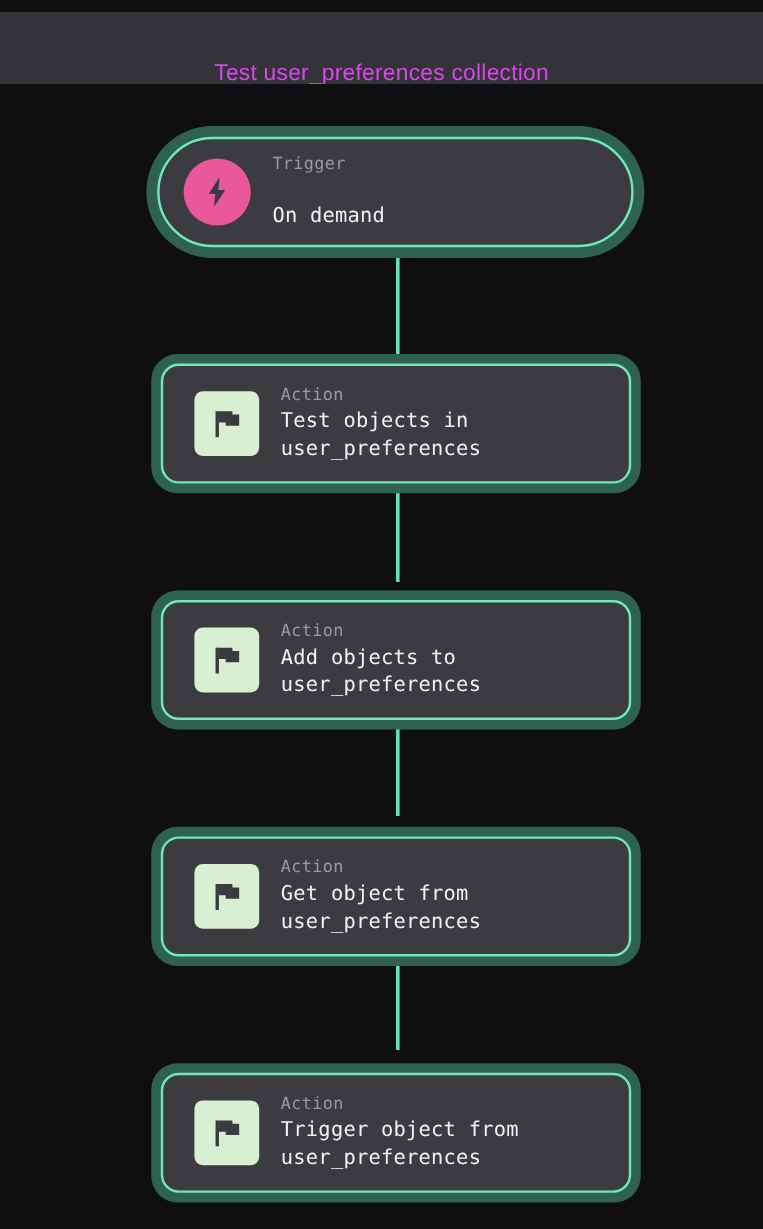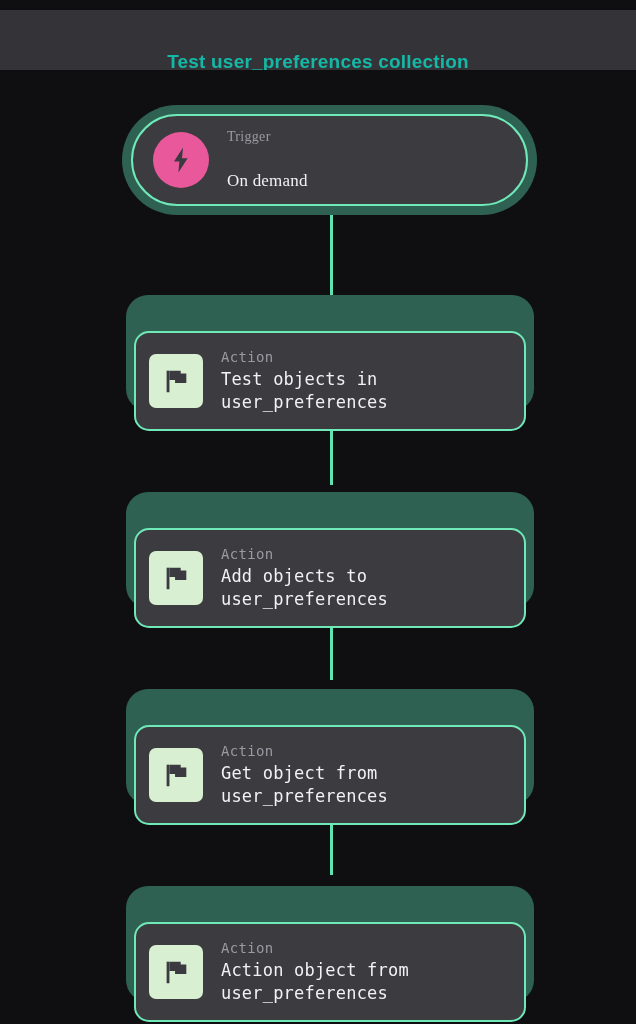--- a/index.html
+++ b/index.html
@@ -23,22 +23,22 @@
     width: 636px;
     height: 60px;
     background: #343438;
     display: flex;
     align-items: center;
     justify-content: center;
   }
   .header-title {
     font-family: "Liberation Sans", sans-serif;
     font-size: 19px;
-    font-weight: bold;
-    color: #14b8a6;
+    font-weight: normal;
+    color: #d946ef;
     letter-spacing: 0.2px;
     white-space: nowrap;
     margin-top: 44px;
   }
 
   
   .canvas {
     position: absolute;
     top: 70px;
     left: 0;
@@ -74,39 +74,37 @@
   }
 
   
   .node.trigger {
     left: 122px;
     top: 35px;
     width: 415px;
     height: 110px;
     border-radius: 56px;
     padding: 9px;
-    font-family: Liberation Serif, serif;
   }
   .node.trigger .node-inner {
     border-radius: 48px;
     padding-left: 20px;
   }
 
   
   .node.action {
     left: 126px;
     width: 408px;
     height: 116px;
     border-radius: 22px;
     padding: 8px;
   }
   .node.action .node-inner {
     border-radius: 15px;
-    padding-left: 13px;
-    margin-top: 28px;
+    padding-left: 26px;
   }
 
   .node-body {
     display: flex;
     align-items: center;
     gap: 18px;
     width: 100%;
   }
 
   
@@ -241,20 +239,20 @@
     <div class="node-inner">
       <div class="node-body">
         <div class="icon-action">
           <svg width="30" height="30" viewBox="0 0 32 32" aria-hidden="true">
             <rect x="6" y="5" width="3" height="23" fill="#3a3a40"></rect>
             <path d="M9 5h12v3h6v10H15v-3H9V5z" fill="#3a3a40"></path>
           </svg>
         </div>
         <div class="node-text">
           <div class="node-kind">Action</div>
-          <div class="node-title">Action object from
+          <div class="node-title">Trigger object from
 user_preferences</div>
         </div>
       </div>
     </div>
   </div>
 
 </div>
 
 </body></html>

